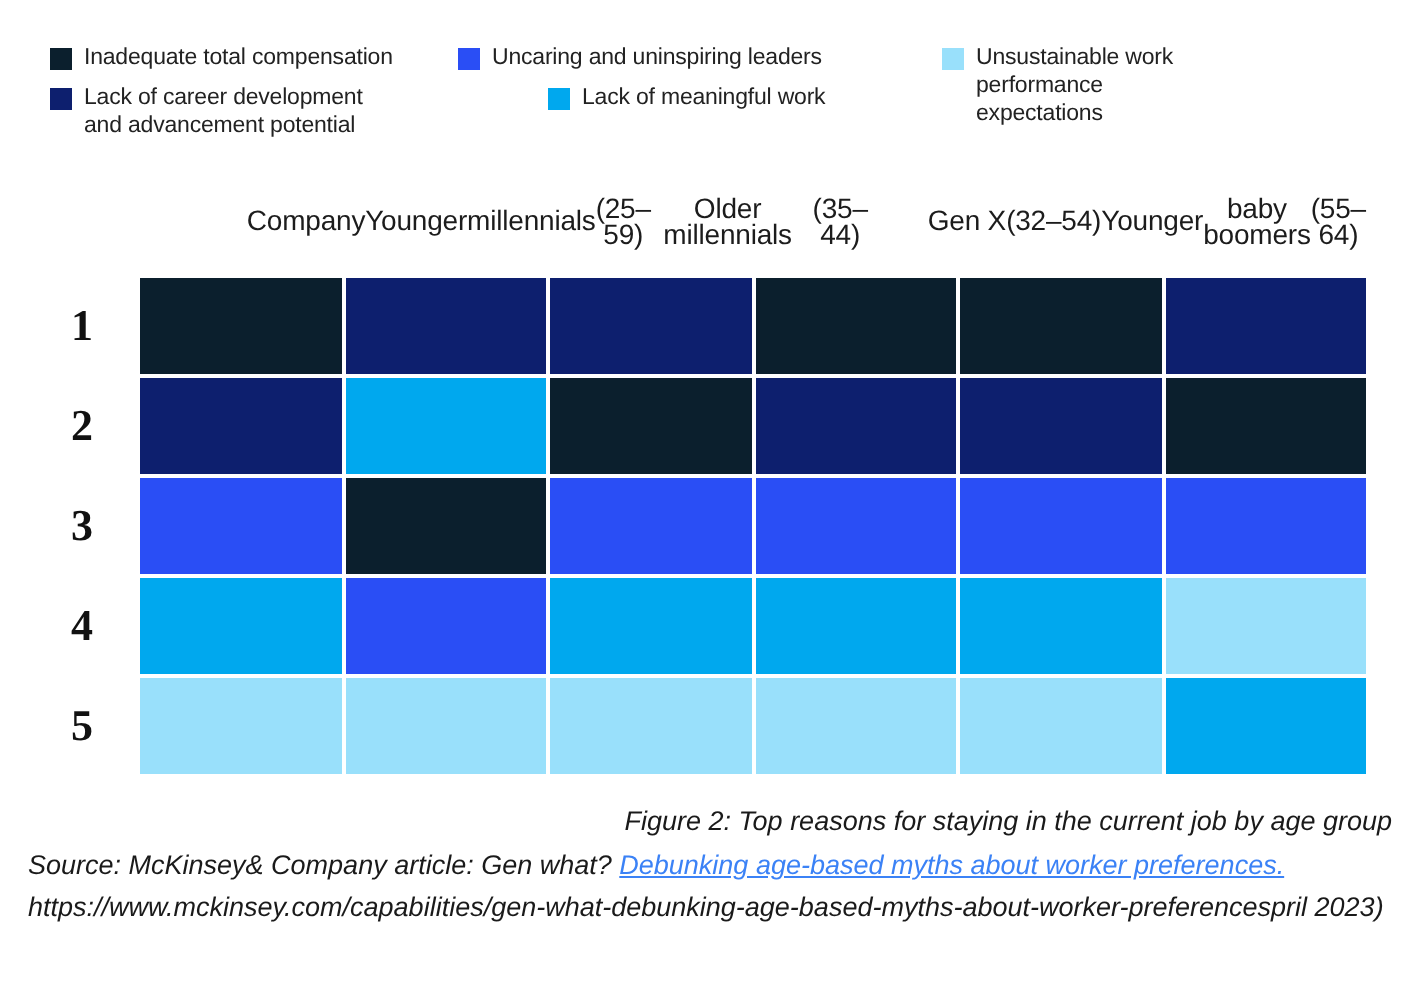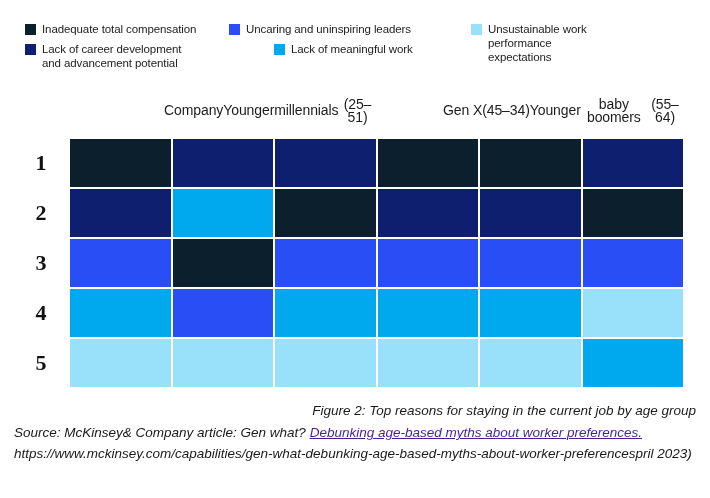--- a/index.html
+++ b/index.html
@@ -130,21 +130,21 @@
     text-align: right;
     display: block;
     margin-bottom: 1px;
   }
   #source-line {
     display: block;
     text-align: left;
   }
   .src-link {
     text-decoration: underline;
-    color: #4c1d95;
+    color: #3b82f6;
   }
 </style>
 </head>
 <body>
 
 <div id="legend">
   <div class="legend-item" id="lg-0">
     <span class="legend-swatch" style="background: rgb(11, 31, 45);"></span>
     <span class="legend-label">Inadequate total compensation</span>
   </div>
@@ -167,25 +167,29 @@
   </div>
 </div>
 
 <div id="col-headers">
     <div class="col-header">
       <span>Company</span>
     </div>
     <div class="col-header">
       <span>Younger</span>
       <span>millennials</span>
-      <span>(25–51)</span>
+      <span>(25–59)</span>
+    </div>
+    <div class="col-header">
+      <span>Older millennials</span>
+      <span>(35–44)</span>
     </div>
     <div class="col-header">
       <span>Gen X</span>
-      <span>(45–34)</span>
+      <span>(32–54)</span>
     </div>
     <div class="col-header">
       <span>Younger</span>
       <span>baby boomers</span>
       <span>(55–64)</span>
     </div>
   </div>
 
 <div id="grid-wrap">
     <div class="grid-row">

